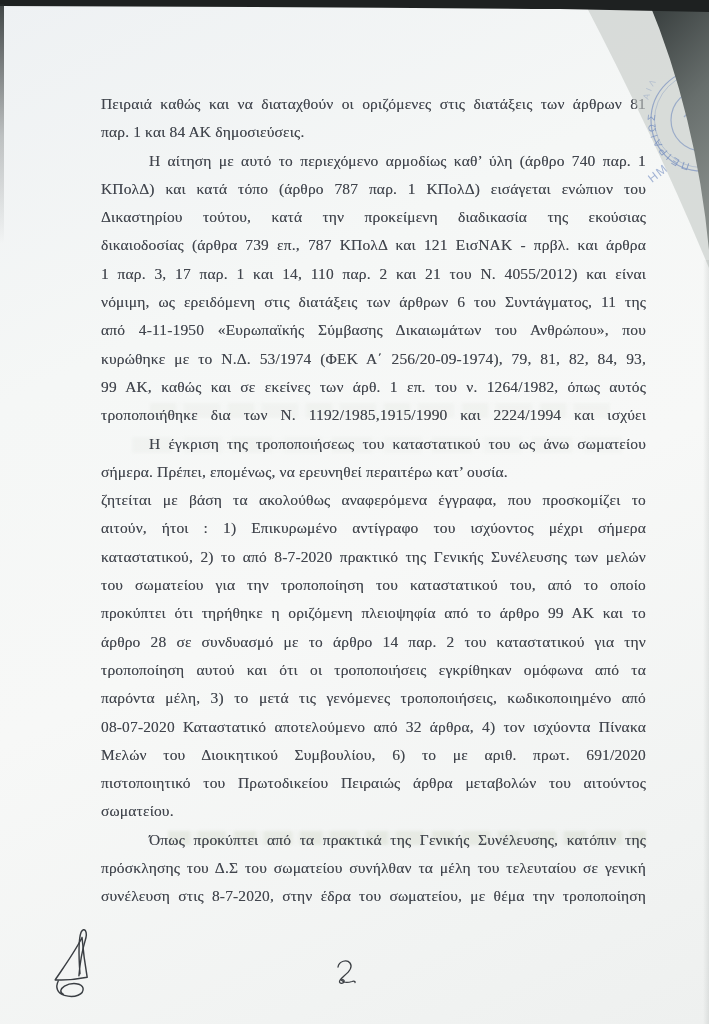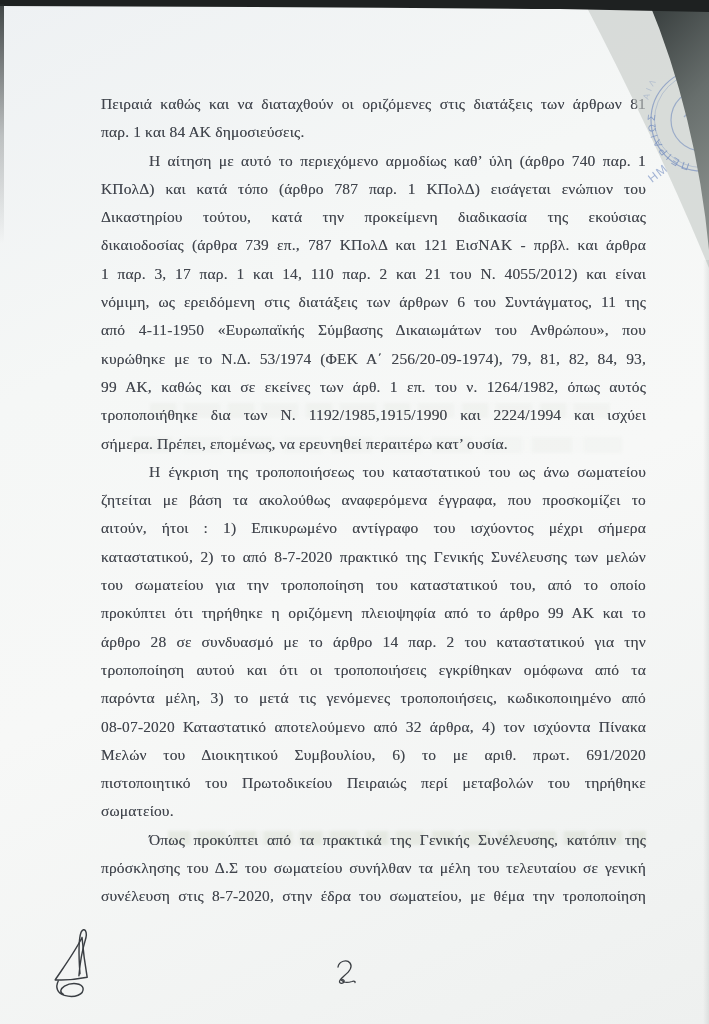--- a/index.html
+++ b/index.html
@@ -65,33 +65,33 @@
       <div class="line indent">Η αίτηση με αυτό το περιεχόμενο αρμοδίως καθ’ ύλη (άρθρο 740 παρ. 1</div>
       <div class="line">ΚΠολΔ) και κατά τόπο (άρθρο 787 παρ. 1 ΚΠολΔ) εισάγεται ενώπιον του</div>
       <div class="line">Δικαστηρίου τούτου, κατά την προκείμενη διαδικασία της εκούσιας</div>
       <div class="line">δικαιοδοσίας (άρθρα 739 επ., 787 ΚΠολΔ και 121 ΕισΝΑΚ - πρβλ. και άρθρα</div>
       <div class="line">1 παρ. 3, 17 παρ. 1 και 14, 110 παρ. 2 και 21 του Ν. 4055/2012) και είναι</div>
       <div class="line">νόμιμη, ως ερειδόμενη στις διατάξεις των άρθρων 6 του Συντάγματος, 11 της</div>
       <div class="line">από 4-11-1950 «Ευρωπαϊκής Σύμβασης Δικαιωμάτων του Ανθρώπου», που</div>
       <div class="line">κυρώθηκε με το Ν.Δ. 53/1974 (ΦΕΚ Α΄ 256/20-09-1974), 79, 81, 82, 84, 93,</div>
       <div class="line">99 ΑΚ, καθώς και σε εκείνες των άρθ. 1 επ. του ν. 1264/1982, όπως αυτός</div>
       <div class="line">τροποποιήθηκε δια των Ν. 1192/1985,1915/1990 και 2224/1994 και ισχύει</div>
+      <div class="line indent">Η έγκριση της τροποποιήσεως του καταστατικού του ως άνω σωματείου</div>
       <div class="line end">σήμερα. Πρέπει, επομένως, να ερευνηθεί περαιτέρω κατ’ ουσία.</div>
-      <div class="line indent">Η έγκριση της τροποποιήσεως του καταστατικού του ως άνω σωματείου</div>
       <div class="line">ζητείται με βάση τα ακολούθως αναφερόμενα έγγραφα, που προσκομίζει το</div>
       <div class="line">αιτούν, ήτοι : 1) Επικυρωμένο αντίγραφο του ισχύοντος μέχρι σήμερα</div>
       <div class="line">καταστατικού, 2) το από 8-7-2020 πρακτικό της Γενικής Συνέλευσης των μελών</div>
       <div class="line">του σωματείου για την τροποποίηση του καταστατικού του, από το οποίο</div>
       <div class="line">προκύπτει ότι τηρήθηκε η οριζόμενη πλειοψηφία από το άρθρο 99 ΑΚ και το</div>
       <div class="line">άρθρο 28 σε συνδυασμό με το άρθρο 14 παρ. 2 του καταστατικού για την</div>
       <div class="line">τροποποίηση αυτού και ότι οι τροποποιήσεις εγκρίθηκαν ομόφωνα από τα</div>
       <div class="line">παρόντα μέλη, 3) το μετά τις γενόμενες τροποποιήσεις, κωδικοποιημένο από</div>
       <div class="line">08-07-2020 Καταστατικό αποτελούμενο από 32 άρθρα, 4) τον ισχύοντα Πίνακα</div>
       <div class="line">Μελών του Διοικητικού Συμβουλίου, 6) το με αριθ. πρωτ. 691/2020</div>
-      <div class="line">πιστοποιητικό του Πρωτοδικείου Πειραιώς περί μεταβολών του τηρήθηκε</div>
+      <div class="line">πιστοποιητικό του Πρωτοδικείου Πειραιώς άρθρα μεταβολών του αιτούντος</div>
       <div class="line end">σωματείου.</div>
       <div class="line indent">Όπως προκύπτει από τα πρακτικά της Γενικής Συνέλευσης, κατόπιν της</div>
       <div class="line">πρόσκλησης του Δ.Σ του σωματείου συνήλθαν τα μέλη του τελευταίου σε γενική</div>
       <div class="line">συνέλευση στις 8-7-2020, στην έδρα του σωματείου, με θέμα την τροποποίηση</div>
     </div>
 
   <svg class="wedge" viewBox="0 0 709 300" aria-hidden="true">
     <path d="M583,0 L650,0 Q700,110 709,240 L709,268 Q656,140 583,0 Z" fill="#c5cac7" opacity="0.6"></path>
   </svg>
 

